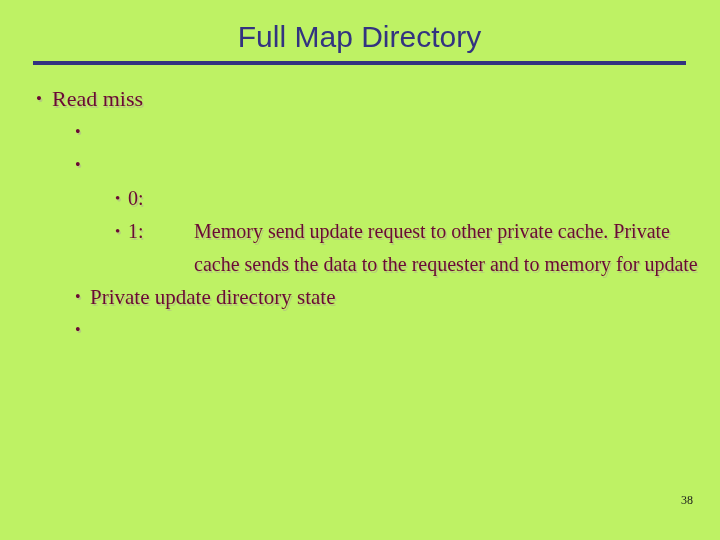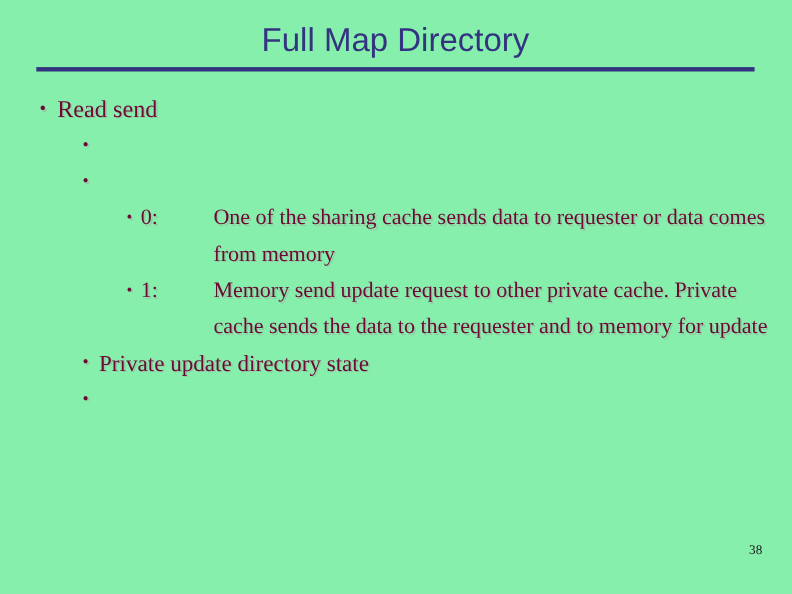--- a/index.html
+++ b/index.html
@@ -5,21 +5,21 @@
   html, body {
     margin: 0;
     padding: 0;
     background: #ffffff;
   }
 
   #slide {
     position: relative;
     width: 720px;
     height: 540px;
-    background: #86efac;
+    background: #bef264;
     overflow: hidden;
     font-family: "Liberation Serif", "DejaVu Serif", serif;
   }
 
   
   .title-block {
     position: absolute;
     left: 33px;
     top: 18px;
     width: 653px;
@@ -123,35 +123,34 @@
 
   <div class="title-block">
     <div class="slide-title">Full Map Directory</div>
     <div class="title-rule"></div>
   </div>
 
   <div class="body-block">
 
     <div class="bullet-row lvl1">
       <span class="bullet-mark">•</span>
-      <span class="bullet-text">Read send</span>
+      <span class="bullet-text">Read miss</span>
     </div>
 
     <div class="bullet-row lvl2">
       <span class="bullet-mark">•</span>
     </div>
 
     <div class="bullet-row lvl2">
       <span class="bullet-mark">•</span>
     </div>
 
     <div class="bullet-row lvl3">
       <span class="bullet-mark">•</span>
       <span class="lvl3-label">0:</span>
-      <span class="lvl3-body">One of the sharing cache sends data to requester or data comes from memory</span>
     </div>
 
     <div class="bullet-row lvl3">
       <span class="bullet-mark">•</span>
       <span class="lvl3-label">1:</span>
       <span class="lvl3-body">Memory send update request to other private cache. Private cache sends the data to the requester and to memory for update</span>
     </div>
 
     <div class="bullet-row lvl2">
       <span class="bullet-mark">•</span>

